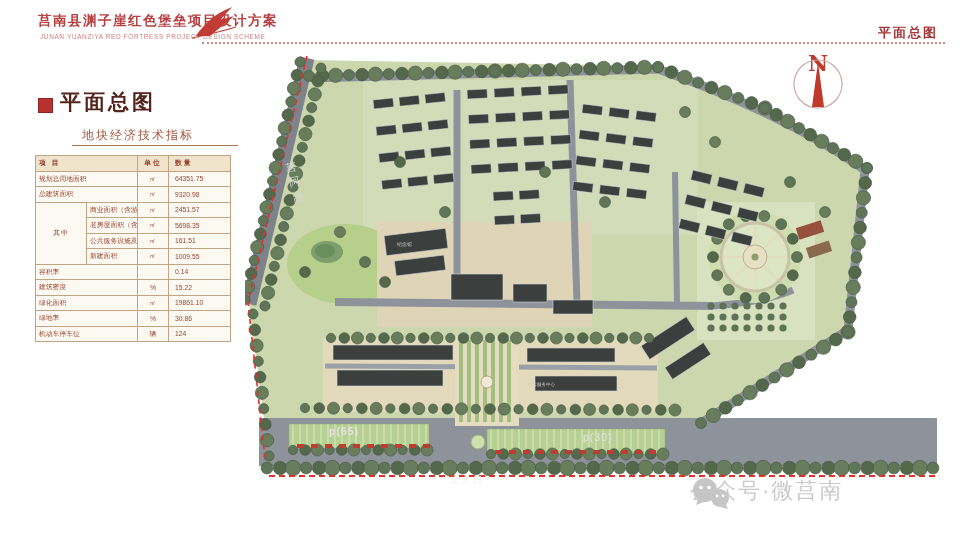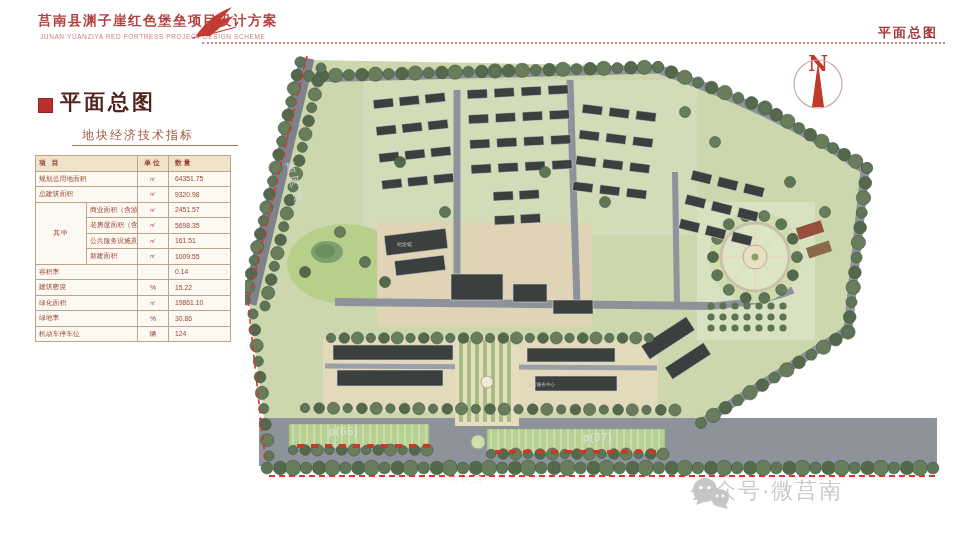--- a/index.html
+++ b/index.html
@@ -23,21 +23,21 @@
   table.ind th{background:#efe3cb;font-weight:bold;text-align:left;letter-spacing:2px;}
   .cu{width:24px;text-align:center !important;letter-spacing:0;}
   .cq{width:52px;text-align:left;padding-left:6px !important;letter-spacing:0;}
   .cg{width:16px;text-align:center !important;letter-spacing:1px;}
   
   .plan{position:absolute;left:245px;top:52px;width:700px;height:458px;overflow:hidden;}
   .plan svg{position:absolute;left:0;top:0;}
   .plbl{position:absolute;color:#d9d9d9;}
   .road-name{left:40px;top:100px;writing-mode:vertical-rl;font-size:11px;letter-spacing:16px;
              transform:rotate(-14deg);color:#d6d6d6;}
-  .pk1{left:84px;top:373px;font-size:10.5px;letter-spacing:1px;color:#e3e3e3;}
+  .pk1{left:84px;top:373px;font-size:10.5px;letter-spacing:1px;color:#e3e3e3;font-weight:bold;}
   .pk2{left:338px;top:379px;font-size:10.5px;letter-spacing:1px;color:#e3e3e3;}
   .ent{left:205px;top:408px;font-size:9.5px;letter-spacing:2px;color:#f2f2f2;margin-top:14px;}
   .mem{left:152px;top:189px;font-size:5px;color:#cfcfcf;}
   .vis{left:283px;top:330px;font-size:4.5px;color:#cfcfcf;}
   
   .north{position:absolute;left:543px;top:0px;width:60px;height:92px;text-align:center;}
   .north .n{font-family:"DejaVu Serif", serif;font-size:22px;font-weight:bold;color:#c0392b;line-height:22px;}
   
   .wm{position:absolute;left:445px;top:424px;display:flex;align-items:center;gap:8px;}
   .wm-text{font-size:22px;color:#c9c9c9;letter-spacing:2px;font-weight:500;}
@@ -610,21 +610,21 @@
       <rect x="362" y="398" width="7" height="4" fill="#c23b2e"></rect>
       <rect x="376" y="398" width="7" height="4" fill="#c23b2e"></rect>
       <rect x="390" y="398" width="7" height="4" fill="#c23b2e"></rect>
       <rect x="404" y="398" width="7" height="4" fill="#c23b2e"></rect>
       <path d="M62,4 L3,250 L20,406" fill="none" stroke="#e03228" stroke-width="1.6" stroke-dasharray="5 4"></path>
       <path d="M24,424 L690,424" fill="none" stroke="#e03228" stroke-width="1.8" stroke-dasharray="6 4"></path>
     </svg>
 
   <div class="plbl road-name">莒阿路</div>
   <div class="plbl pk1">p(65)</div>
-  <div class="plbl pk2">p(37)</div>
+  <div class="plbl pk2">p(30)</div>
   <div class="plbl ent">出入口</div>
   <div class="plbl mem">纪念馆</div>
   <div class="plbl vis">游客服务中心</div>
 
   <div class="north">
     <div class="n">N</div>
     <svg width="60" height="62" viewBox="0 0 60 62">
       <circle cx="30" cy="32" r="24" fill="none" stroke="#cbaaaa" stroke-width="1.2"></circle>
       <polygon points="30,10 24,55 36,55" fill="#c0392b"></polygon>
     </svg>

